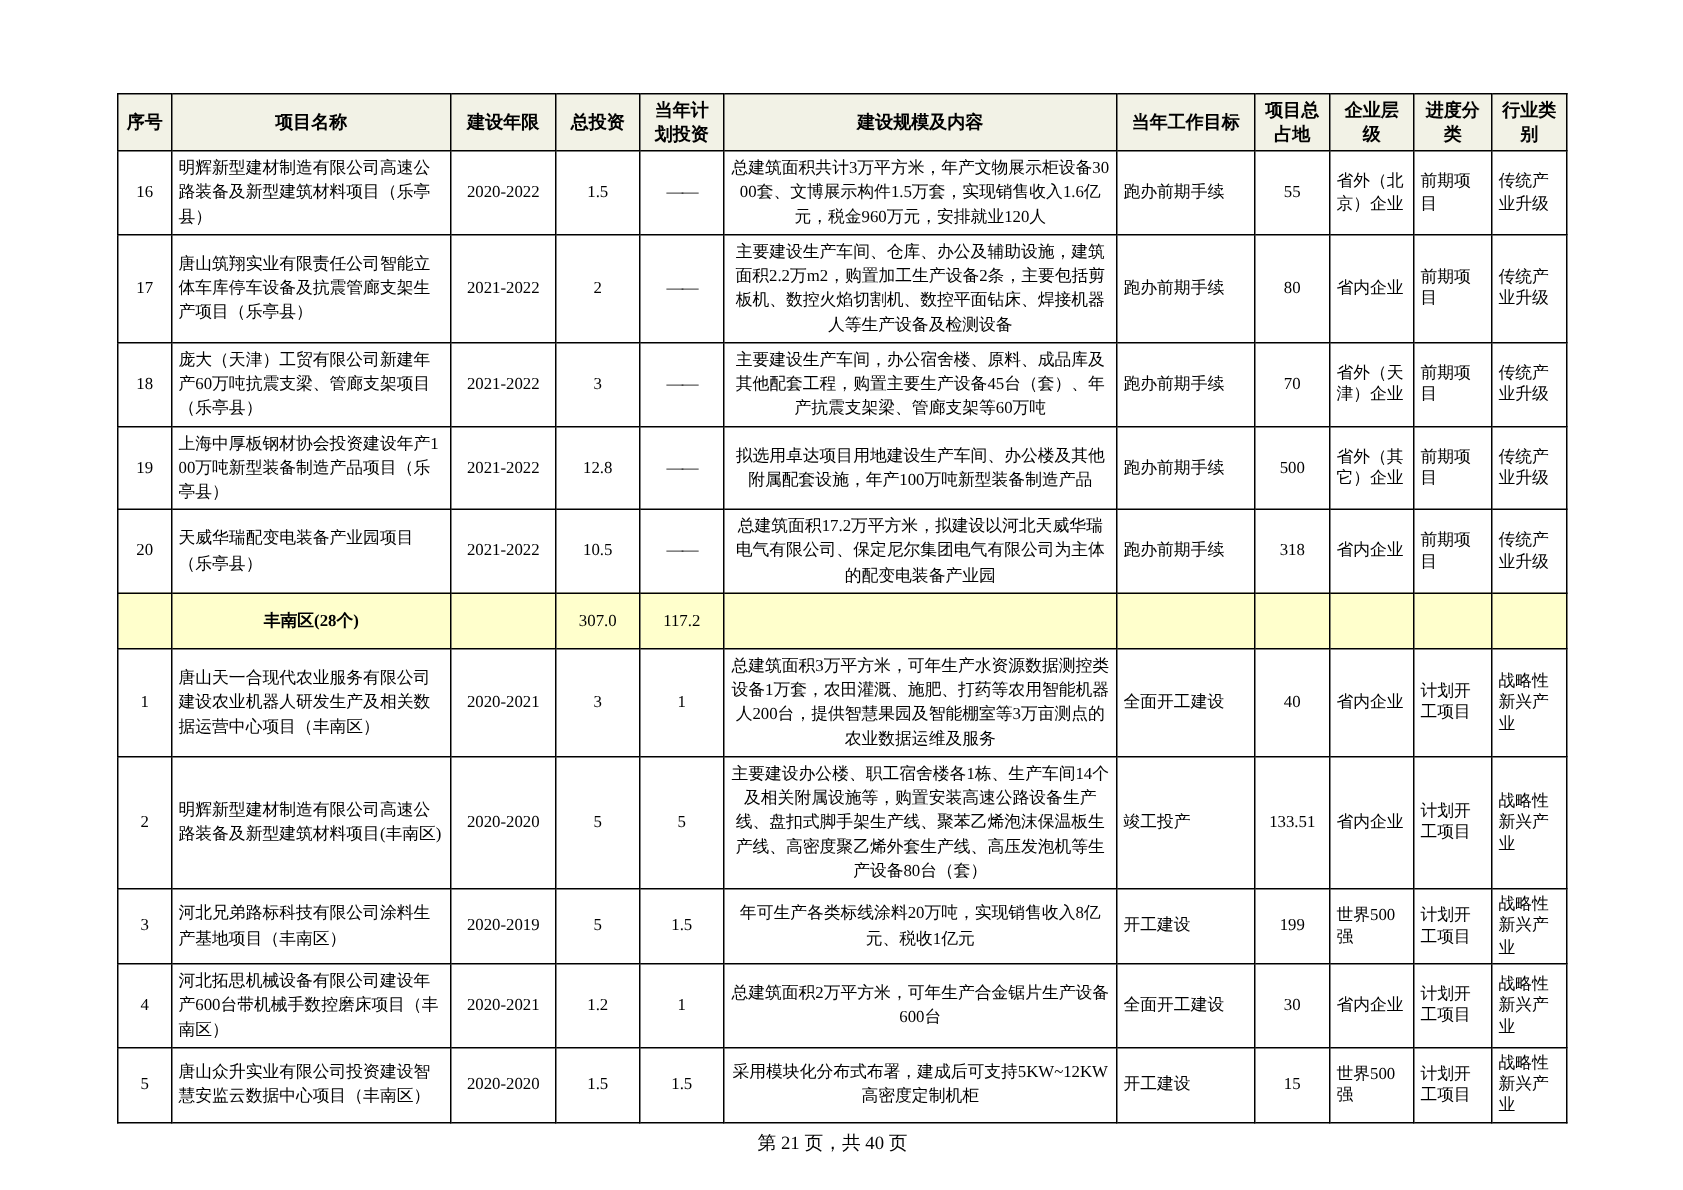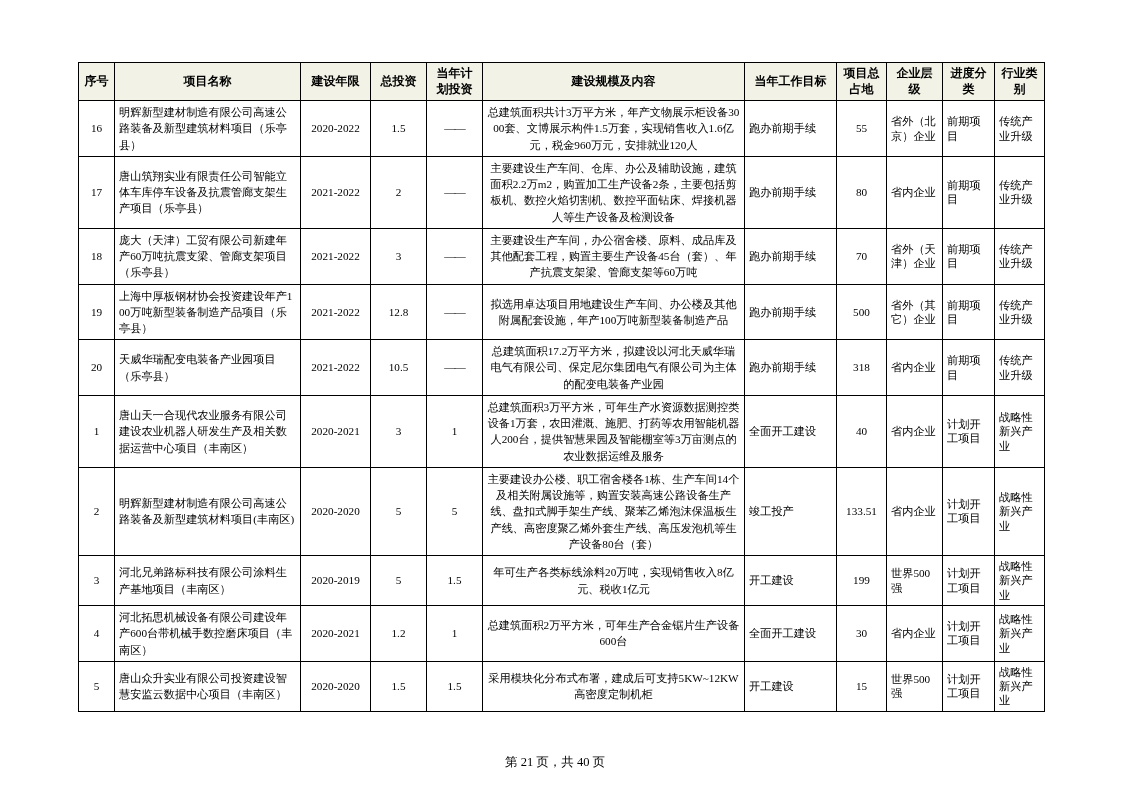--- a/index.html
+++ b/index.html
@@ -182,20 +182,33 @@
         <td class="c-total">10.5</td>
         <td class="c-plan dash">——</td>
         <td class="c-scope">总建筑面积17.2万平方米，拟建设以河北天威华瑞电气有限公司、保定尼尔集团电气有限公司为主体的配变电装备产业园</td>
         <td class="c-goal">跑办前期手续</td>
         <td class="c-land">318</td>
         <td class="c-level">省内企业</td>
         <td class="c-prog">前期项目</td>
         <td class="c-ind">传统产业升级</td>
       </tr>
 
+      <tr class="group-row">
+        <td class="c-seq"></td>
+        <td class="c-name" style="text-align:center">丰南区(28个)</td>
+        <td class="c-years"></td>
+        <td class="c-total">307.0</td>
+        <td class="c-plan">117.2</td>
+        <td class="c-scope"></td>
+        <td class="c-goal"></td>
+        <td class="c-land"></td>
+        <td class="c-level"></td>
+        <td class="c-prog"></td>
+        <td class="c-ind"></td>
+      </tr>
 
       <tr>
         <td class="c-seq">1</td>
         <td class="c-name">唐山天一合现代农业服务有限公司建设农业机器人研发生产及相关数据运营中心项目（丰南区）</td>
         <td class="c-years">2020-2021</td>
         <td class="c-total">3</td>
         <td class="c-plan">1</td>
         <td class="c-scope">总建筑面积3万平方米，可年生产水资源数据测控类设备1万套，农田灌溉、施肥、打药等农用智能机器人200台，提供智慧果园及智能棚室等3万亩测点的农业数据运维及服务</td>
         <td class="c-goal">全面开工建设</td>
         <td class="c-land">40</td>

